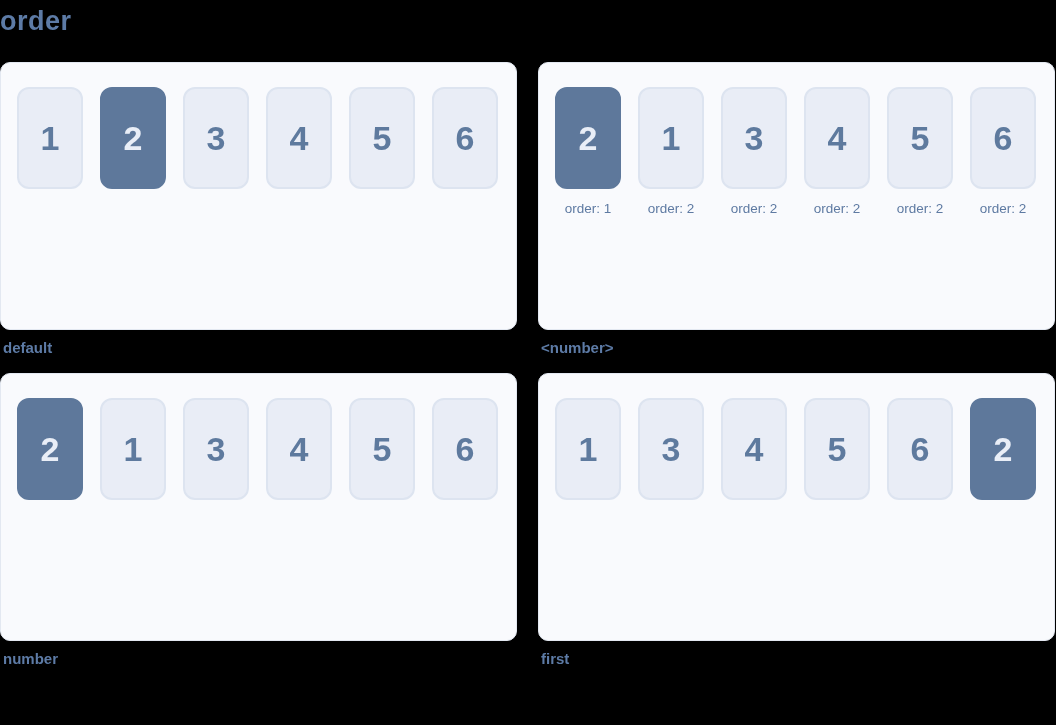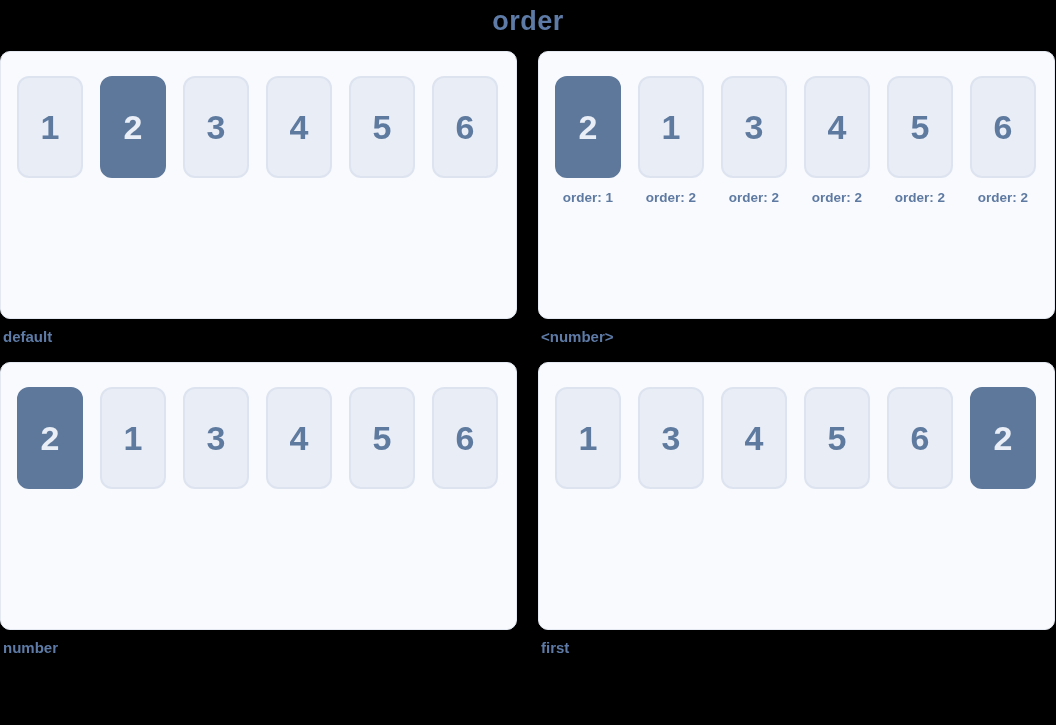--- a/index.html
+++ b/index.html
@@ -8,24 +8,24 @@
     padding: 0;
   }
   body {
     width: 1056px;
     height: 725px;
     overflow: hidden;
     background: var(--background, #000);
     font-family: "Liberation Sans", sans-serif;
   }
   .header {
-    height: 51px;
+    height: 62px;
     padding-top: 6px;
     display: flex;
-    justify-content: center;
+    justify-content: flex-start;
     align-items: flex-start;
   }
   .page-title {
     margin: 0;
     font-size: 27px;
     line-height: 30px;
     font-weight: 700;
     color: var(--label-text, #5d7ba6);
     letter-spacing: 0.5px;
   }
@@ -73,21 +73,21 @@
     color: var(--box-text, #5e7a9e);
   }
   .box.highlight {
     background: var(--highlight-bg, #5e789b);
     border-color: var(--highlight-bg, #5e789b);
     color: var(--highlight-text, #e9eef7);
   }
   .sublabel {
     font-size: 13.5px;
     line-height: 16px;
-    font-weight: 700;
+    font-weight: 400;
     color: var(--sublabel-text, #5e7aa2);
     white-space: nowrap;
   }
 </style>
 </head>
 <body>
 
 <div class="header">
   <h1 class="page-title">order</h1>
 </div>

